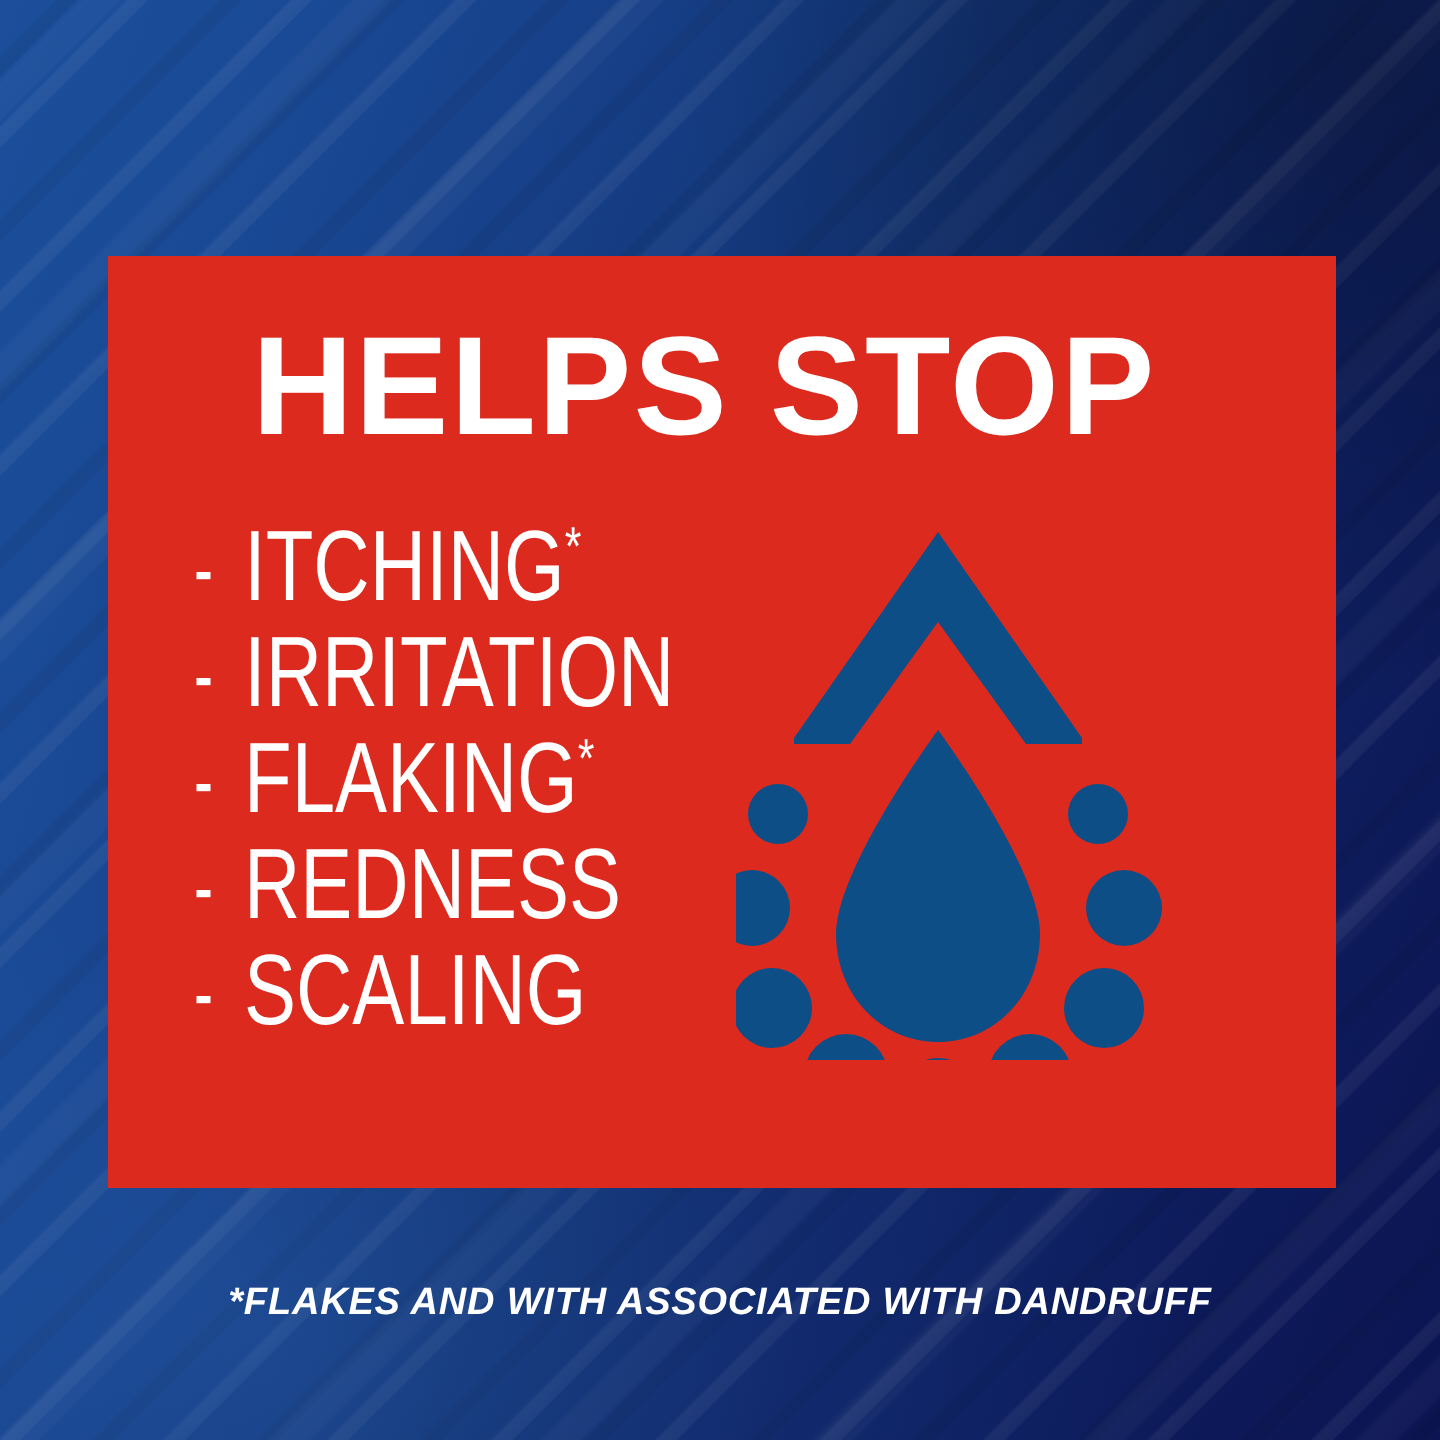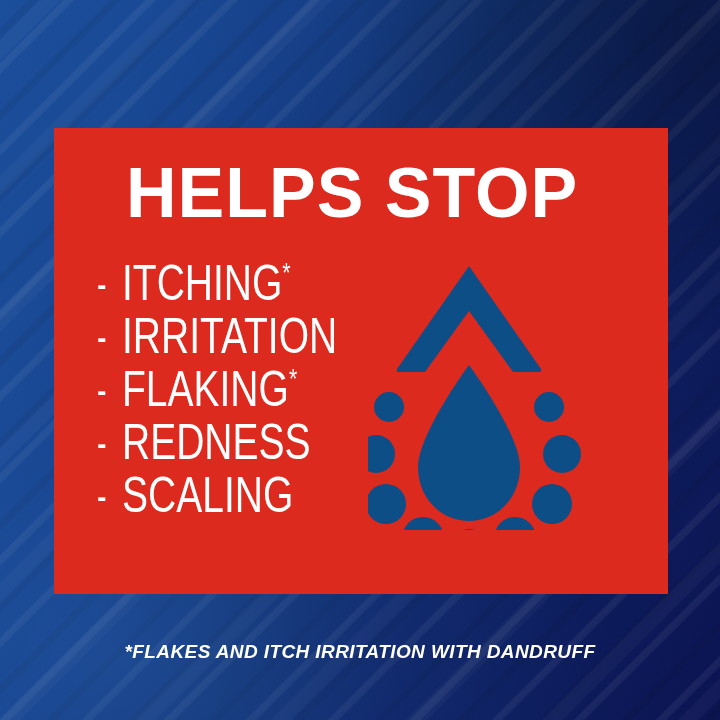--- a/index.html
+++ b/index.html
@@ -220,15 +220,15 @@
         <circle cx="55" cy="283" r="21"></circle>
         <circle cx="101" cy="295" r="21"></circle>
         <circle cx="147" cy="283" r="21"></circle>
         <circle cx="184" cy="249" r="20"></circle>
         <circle cx="194" cy="199" r="19"></circle>
         <circle cx="181" cy="152" r="15"></circle>
       </g>
     </svg>
   </div>
 
-  <div class="footnote">*FLAKES AND ITCH IRRITATION WITH DANDRUFF</div>
+  <div class="footnote">*FLAKES AND WITH ASSOCIATED WITH DANDRUFF</div>
 
 </div>
 
 </body></html>

